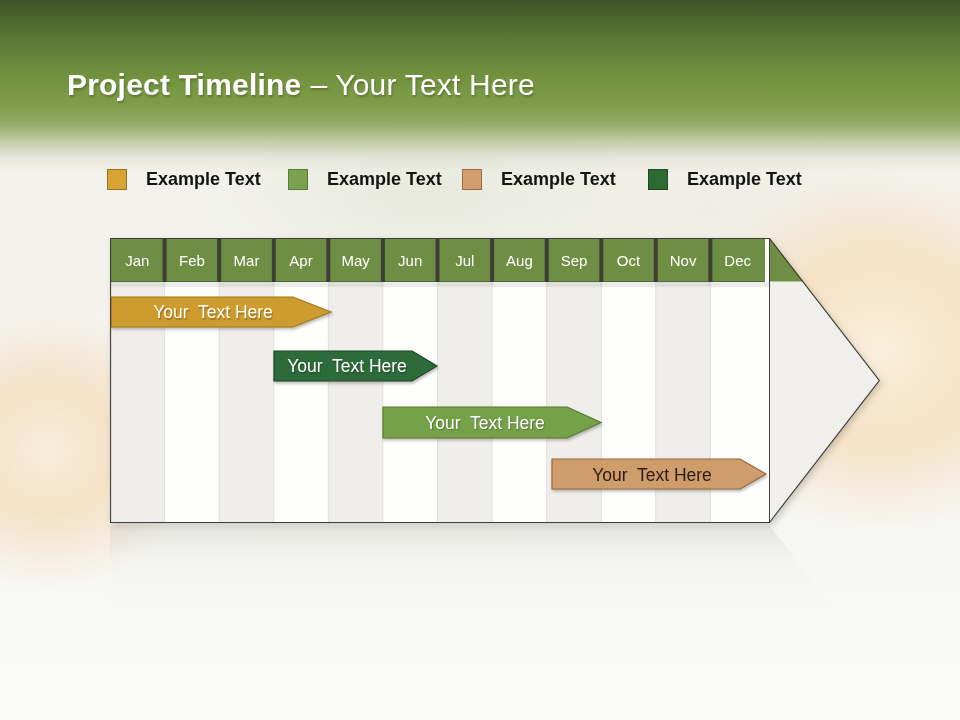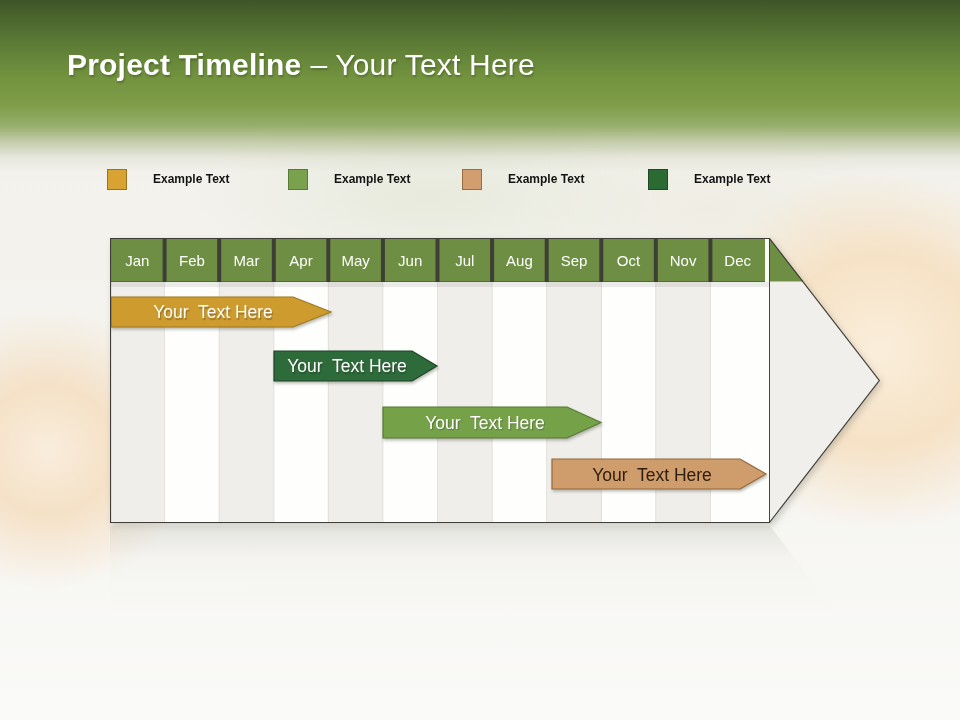--- a/index.html
+++ b/index.html
@@ -15,31 +15,31 @@
         rgba(215,217,200,0.40) 158px, rgba(239,238,229,0.18) 172px,
         rgba(244,243,238,0) 192px),
       radial-gradient(ellipse 270px 250px at 880px 350px, #FAEEDB 0%, #F6E2C6 38%, rgba(246,226,198,0) 72%),
       radial-gradient(ellipse 210px 200px at 48px 450px, #F9EDDC 0%, #F5E1C7 32%, rgba(245,224,198,0) 70%),
       radial-gradient(ellipse 340px 130px at 430px 195px, rgba(228,232,216,0.80) 0%, rgba(228,232,216,0) 70%),
       radial-gradient(ellipse 300px 120px at 710px 210px, rgba(237,235,223,0.70) 0%, rgba(237,235,223,0) 70%),
       linear-gradient(180deg, #F1F0EA 0%, #F5F4F0 60%, #FAFAF8 100%);
   }
 
   .slide-title {
-    position:absolute; left:67px; top:48px; white-space:nowrap;
+    position:absolute; left:67px; top:68px; white-space:nowrap;
     color:#FFFFFF; font-size:30px; letter-spacing:0.2px;
     text-shadow:1px 2px 2px rgba(40,60,20,0.35);
   }
   .slide-title .t-main { font-weight:bold; }
   .slide-title .t-suffix { font-weight:normal; margin-left:9px; }
 
   .legend-item { position:absolute; top:167px; display:flex; align-items:center; height:24px; }
   .legend-item .swatch { width:20px; height:21px; display:block; }
   .legend-item .legend-label {
-    margin-left:26px; font-size:12px; font-weight:bold; color:#141414; white-space:nowrap;
+    margin-left:19px; font-size:18px; font-weight:bold; color:#141414; white-space:nowrap;
   }
   .li-1 { left:107px; } .li-2 { left:288px; } .li-3 { left:462px; } .li-4 { left:648px; }
 
   .timeline-svg { position:absolute; left:110px; top:238px;
     filter: drop-shadow(2px 3px 3px rgba(90,90,80,0.28)); }
   .timeline-svg text { font-family:"Liberation Sans", sans-serif; }
   .month-label { fill:#FFFFFF; font-size:15px; }
   .bar { filter: drop-shadow(1px 2px 1.5px rgba(60,60,45,0.35)); }
   .bar-label { font-size:17.5px; white-space:pre; text-shadow:1px 1.5px 1px rgba(30,30,20,0.30); }
   .bar-label.dark-text { text-shadow:none; }

